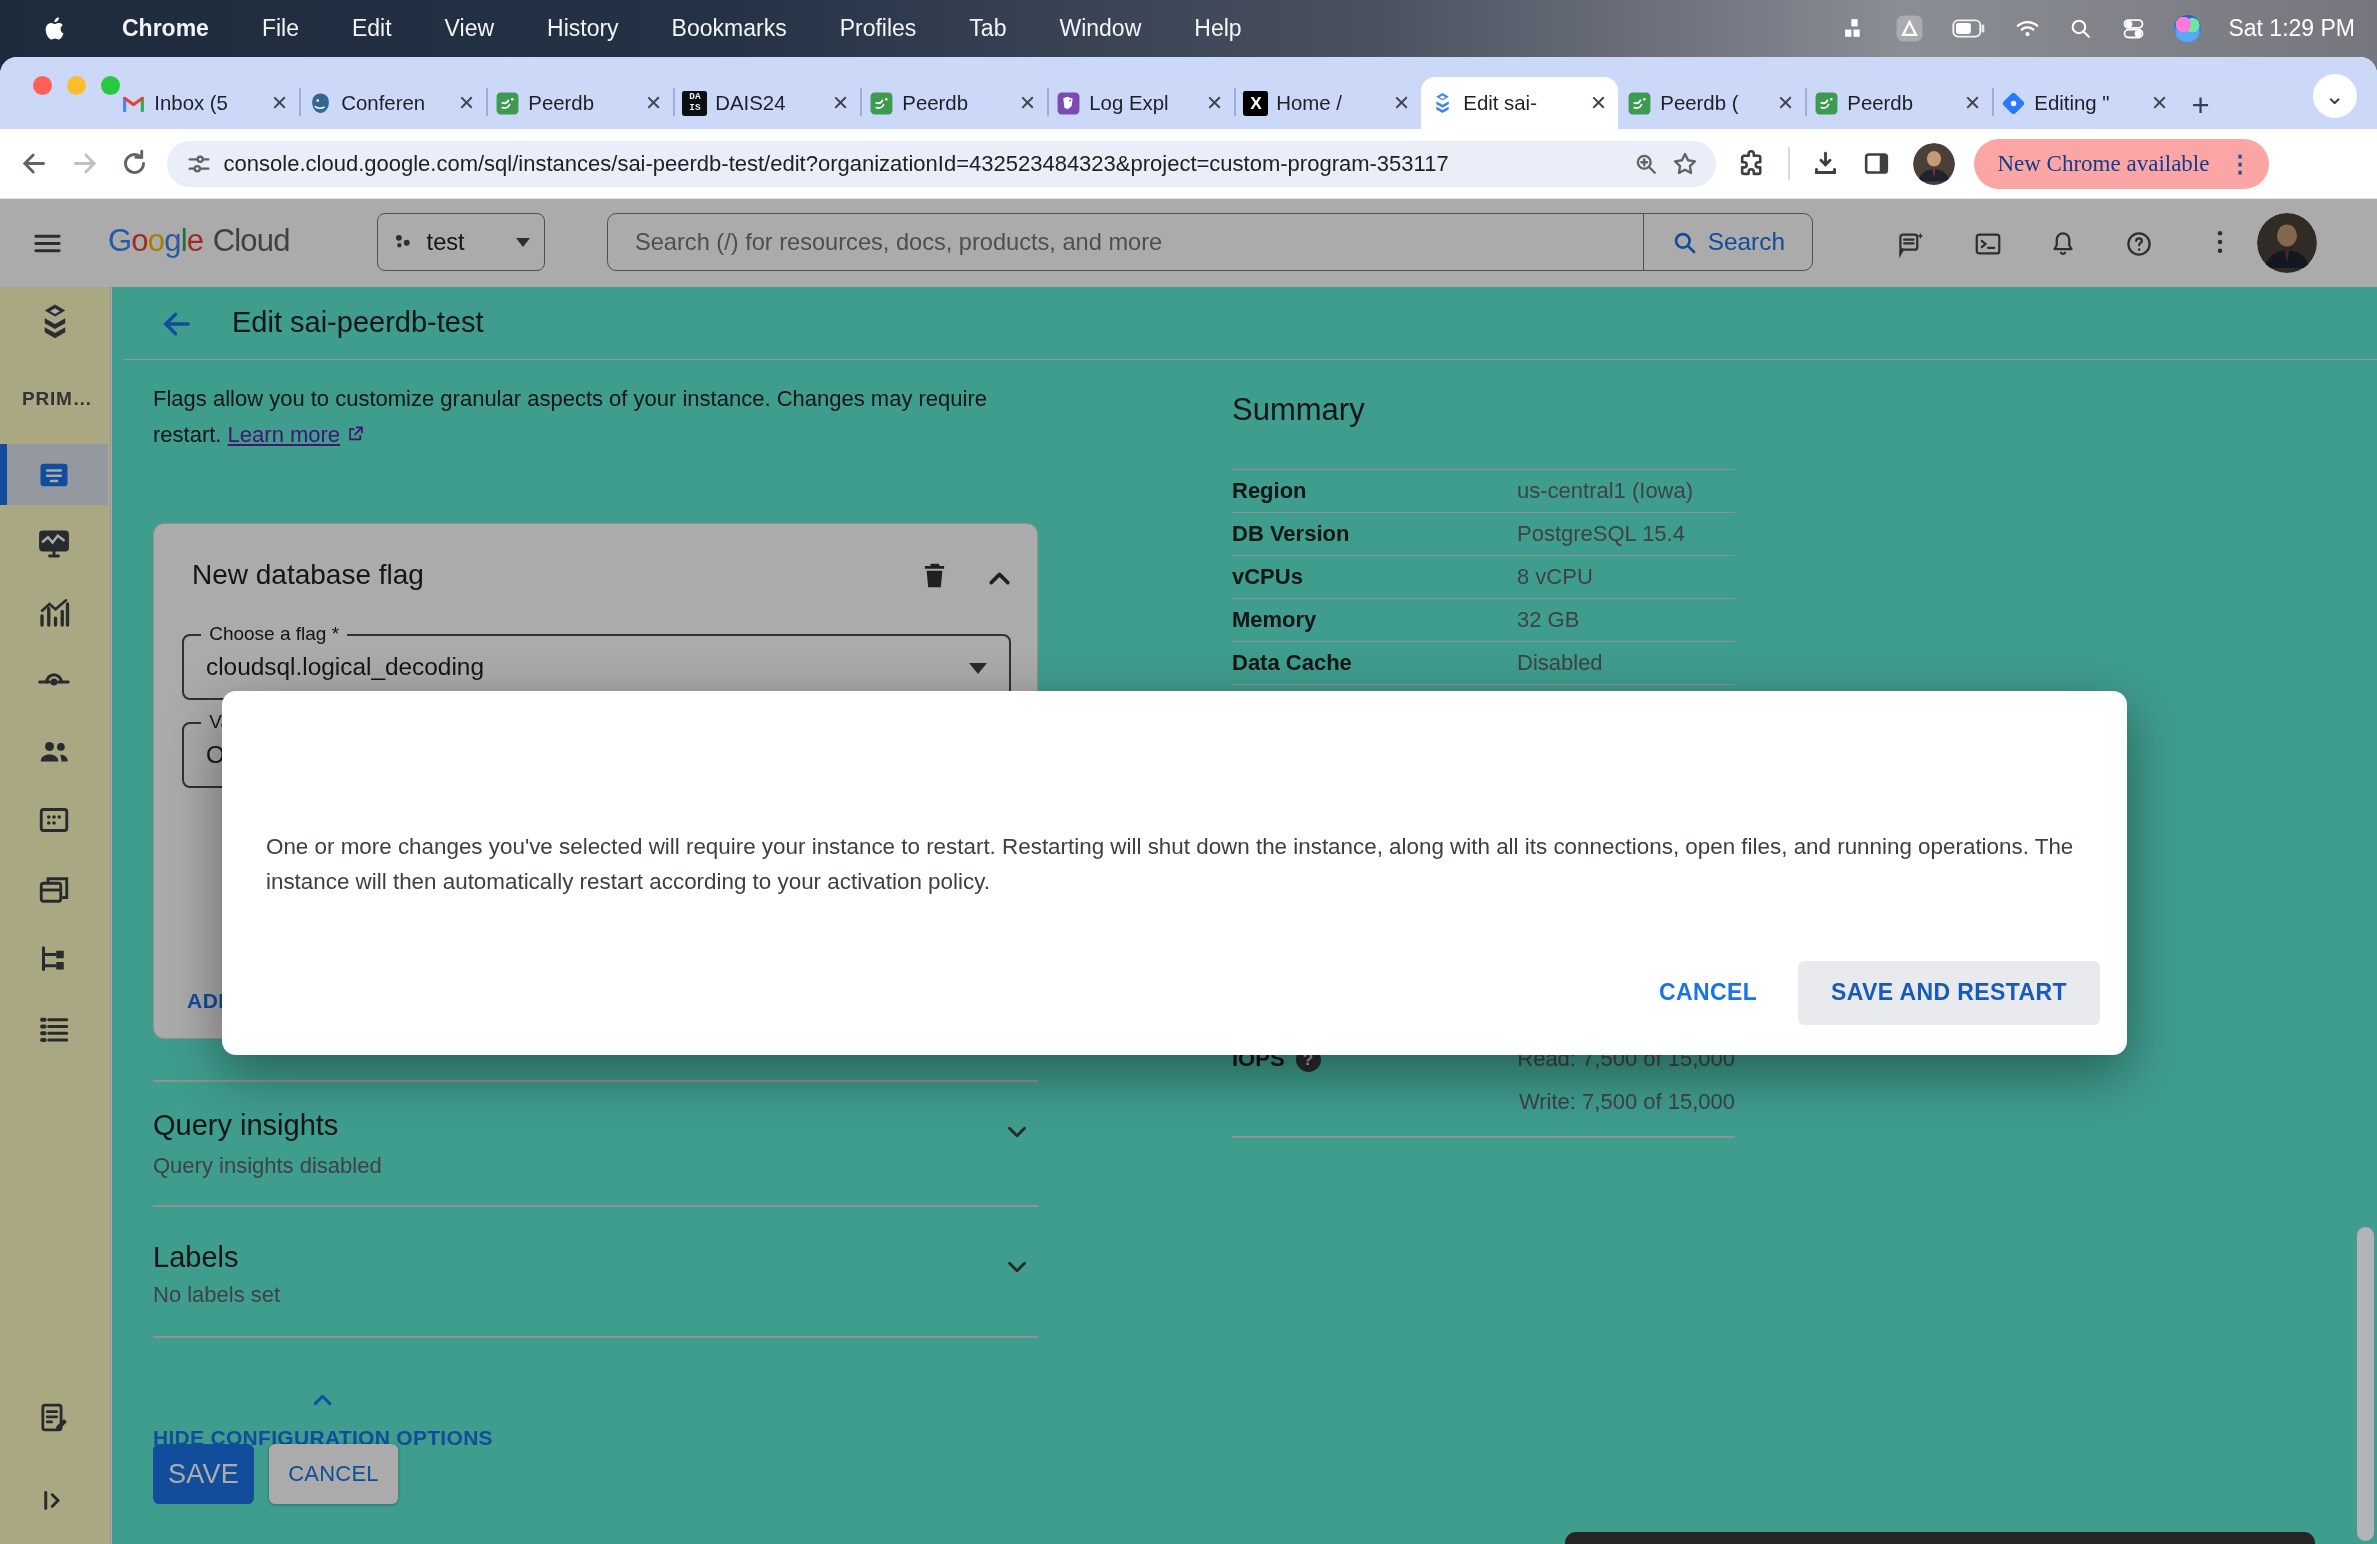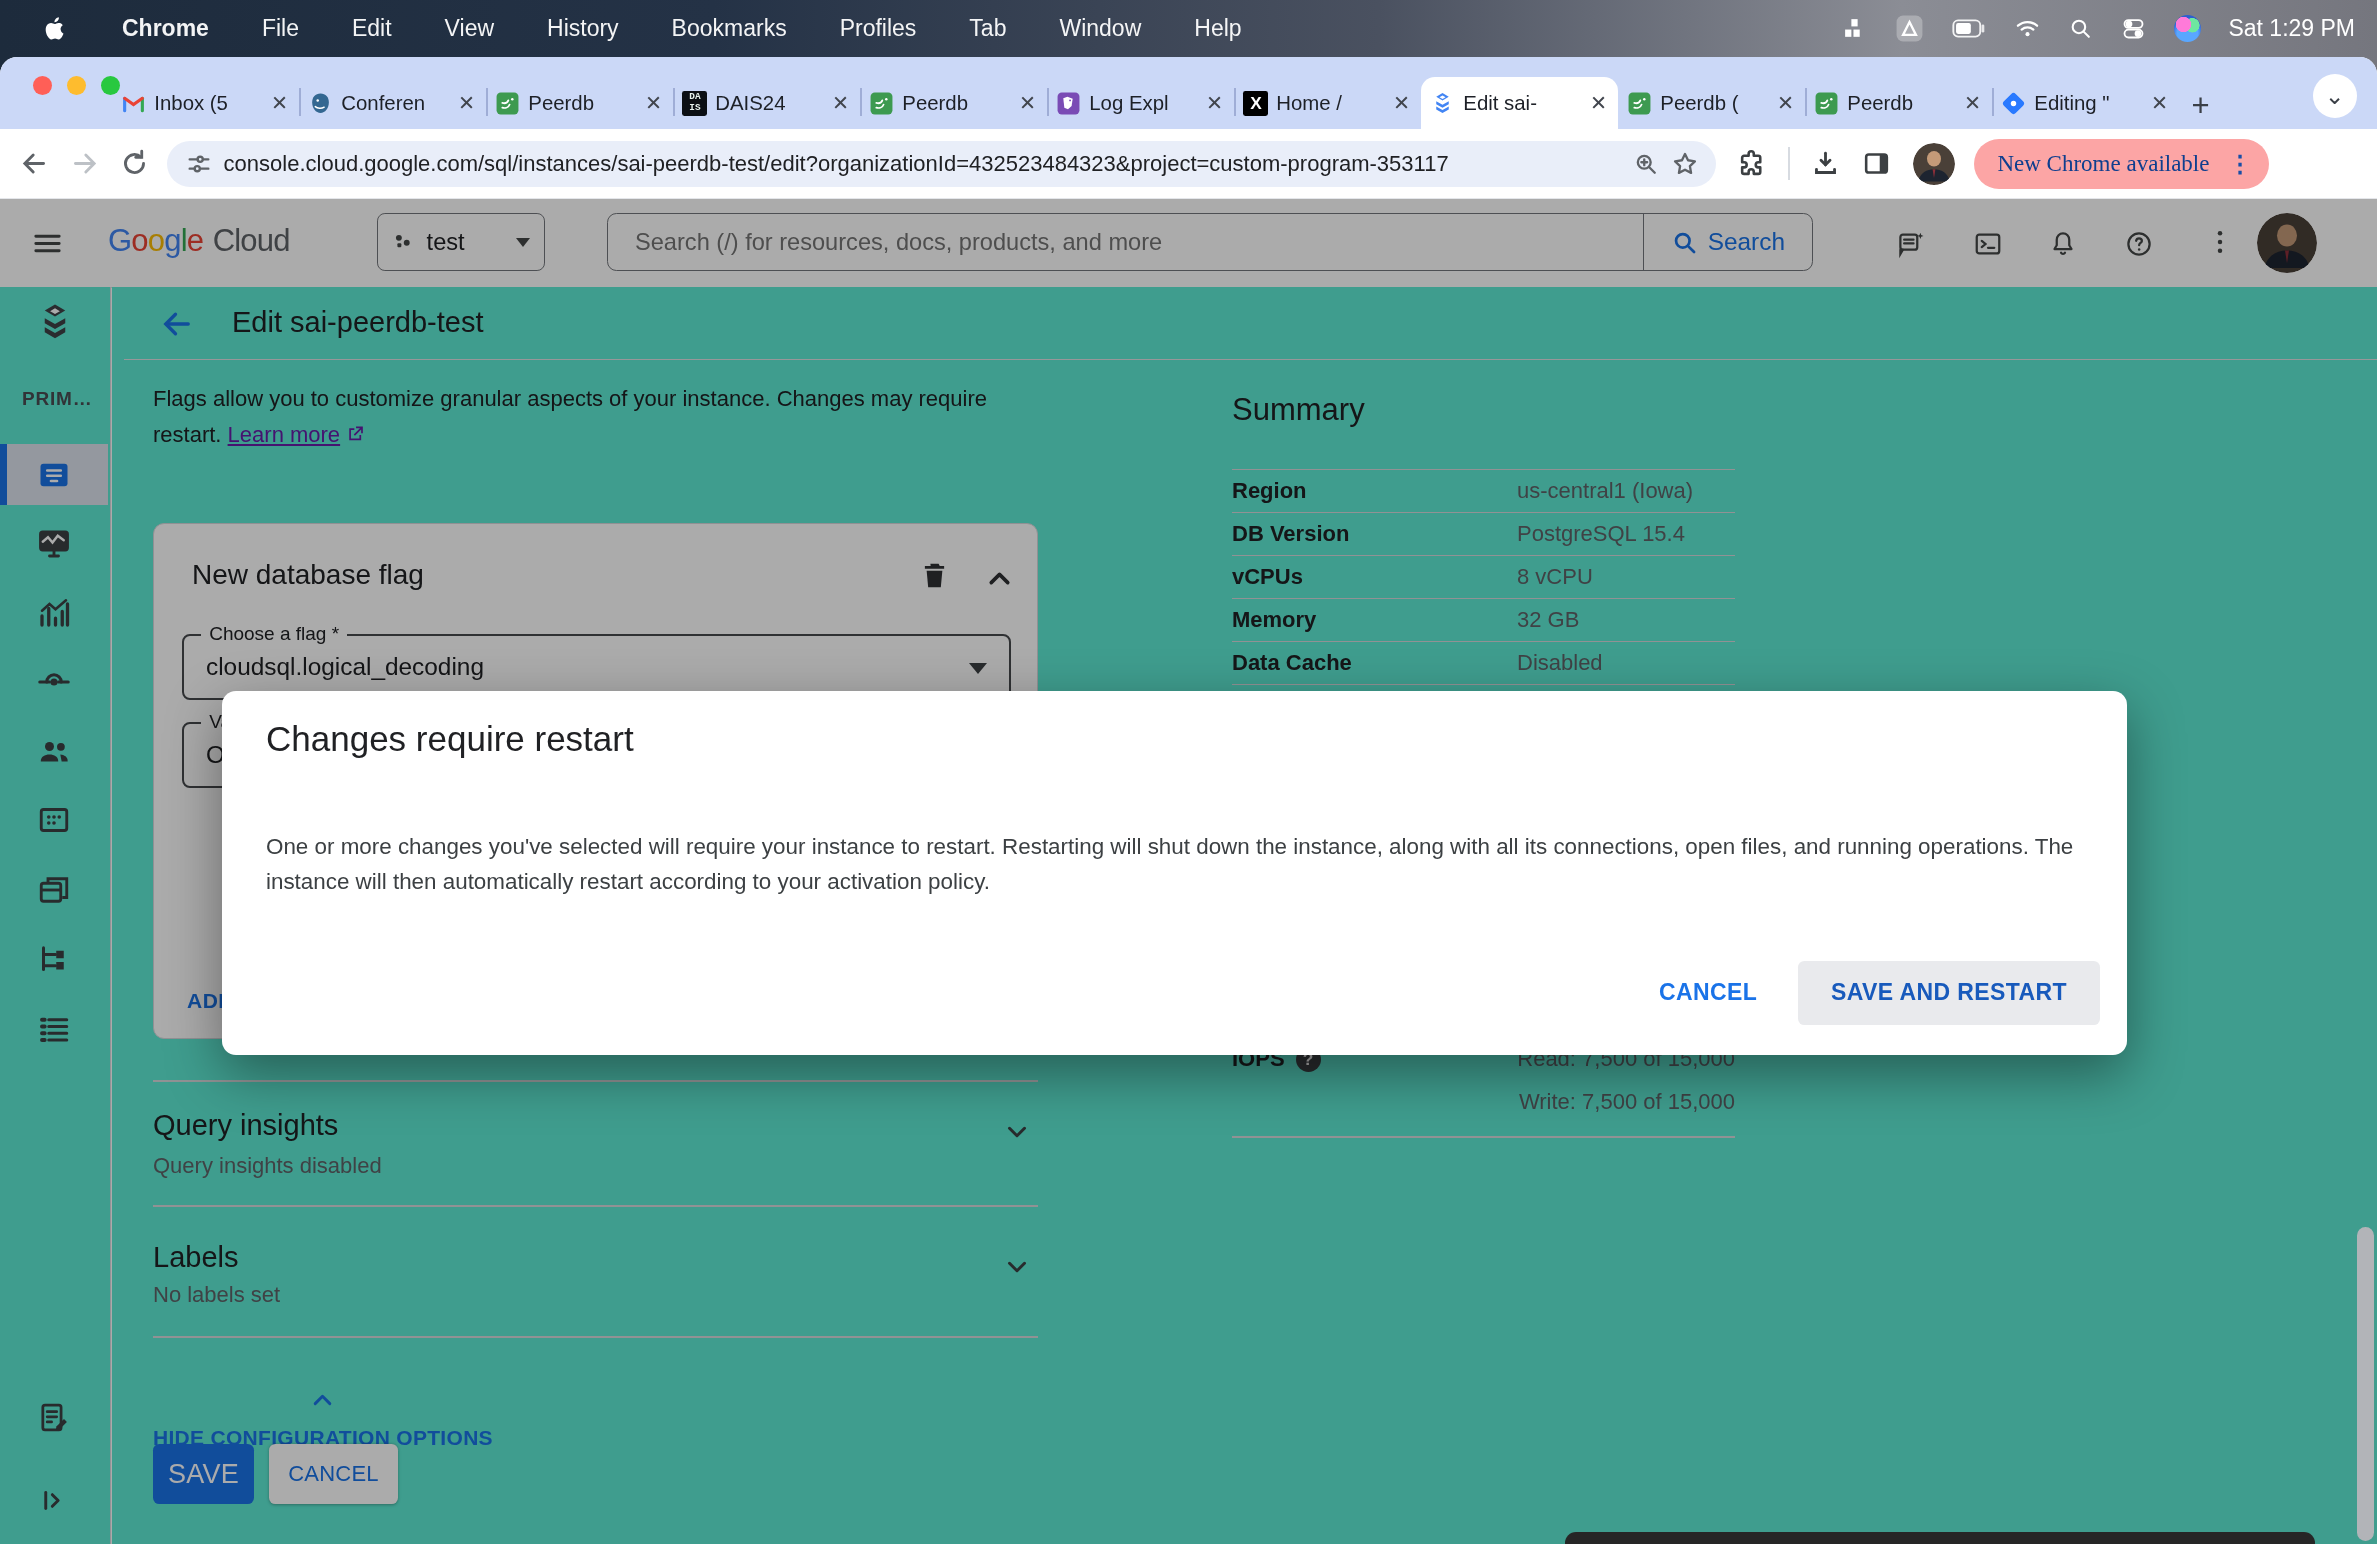--- a/index.html
+++ b/index.html
@@ -50,21 +50,21 @@
   .gcplogo{position:absolute;left:108px;top:23.6px;font-size:31px;letter-spacing:-0.8px;display:flex;gap:9.4px;}
   .gcplogo .cloud{color:#5f6368;}
   .projpill{position:absolute;left:377px;top:14px;width:168px;height:58px;border:1.6px solid #74777c;border-radius:7.9px;display:flex;align-items:center;gap:11px;padding:0 14px;box-sizing:border-box;}
   .projname{font-size:23.6px;color:#202124;flex:1;}
   .gsearch{position:absolute;left:607px;top:14px;width:1206px;height:58px;border:1.6px solid #74777c;border-radius:9.4px;display:flex;align-items:center;box-sizing:border-box;}
   .gsearch input{border:0;outline:0;background:transparent;flex:1;font-size:23.6px;color:#5f6368;padding:0 0 0 27px;font-family:"Liberation Sans",sans-serif;}
   .gsearch-btn{display:flex;align-items:center;gap:9.4px;color:#1a73e8;font-size:24.4px;font-weight:500;border-left:1.6px solid #74777c;height:100%;padding:0 27px;}
   .hic{position:absolute;top:30px;}
   .gcp-avatar{position:absolute;left:2257px;top:14px;width:60px;height:60px;border-radius:50%;overflow:hidden;}
   
-  .rail{position:absolute;left:0;top:88px;bottom:0;width:110px;border-right:1.6px solid #dadce0;background:#5eead4;}
+  .rail{position:absolute;left:0;top:88px;bottom:0;width:110px;border-right:1.6px solid #dadce0;background:#fef9c3;}
   .raillogo{position:absolute;left:36px;top:15.7px;}
   .railsec{position:absolute;left:22px;top:101px;font-size:19px;font-weight:700;color:#4a4d52;letter-spacing:0.8px;}
   .railitem{position:absolute;left:0;width:108px;height:61px;display:flex;align-items:center;justify-content:center;}
   .railitem.sel{background:#dde3ee;}
   .railitem.sel::before{content:'';position:absolute;left:0;top:0;bottom:0;width:7px;background:#1a73e8;}
   
   .main{position:absolute;left:112px;top:88px;right:0;bottom:0;background:#5eead4;padding-left:12px;}
   .titlerow{height:72px;border-bottom:1.6px solid #e1e2e5;position:relative;}
   .backarrow{position:absolute;left:35px;top:19px;}
   .pagetitle{position:absolute;left:108px;top:19px;font-size:29px;color:#202124;}
@@ -662,21 +662,20 @@
 
     </div>
 
     <div class="scrim"></div>
 
     <div class="toast"></div>
 
     <div class="scrollthumb"></div>
 
     <div class="modal">
-      <span class="mtitle">Changes require restart</span>
       <p class="mbody">One or more changes you've selected will require your instance to restart. Restarting will shut down the instance, along with all its connections, open files, and running operations. The instance will then automatically restart according to your activation policy.</p>
       <div class="mbtns">
         <span class="mcancel">CANCEL</span>
         <span class="mconfirm">SAVE AND RESTART</span>
       </div>
     </div>
 
   </div>
 </div>
 

